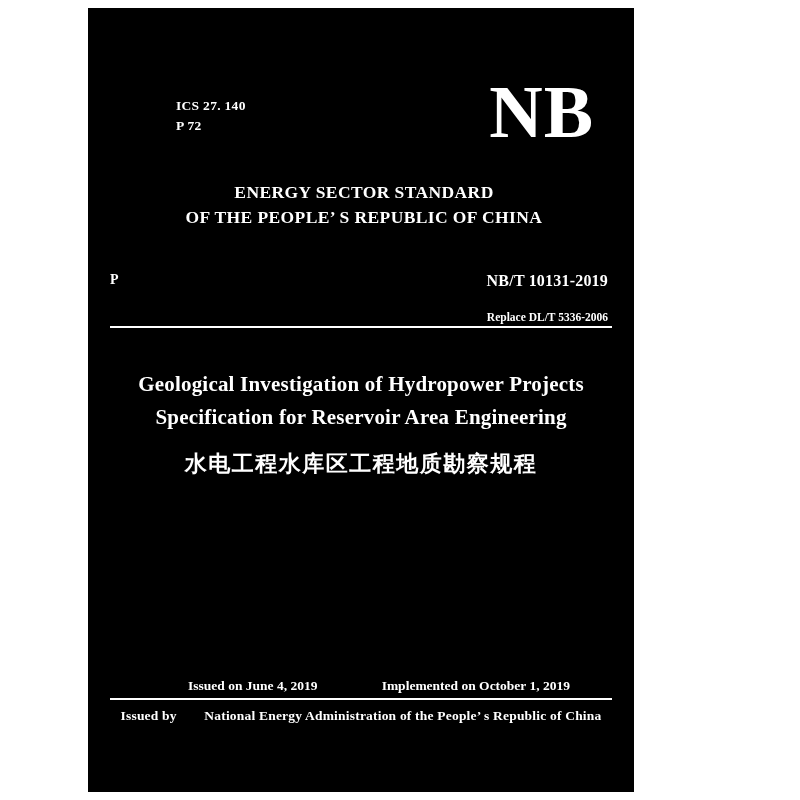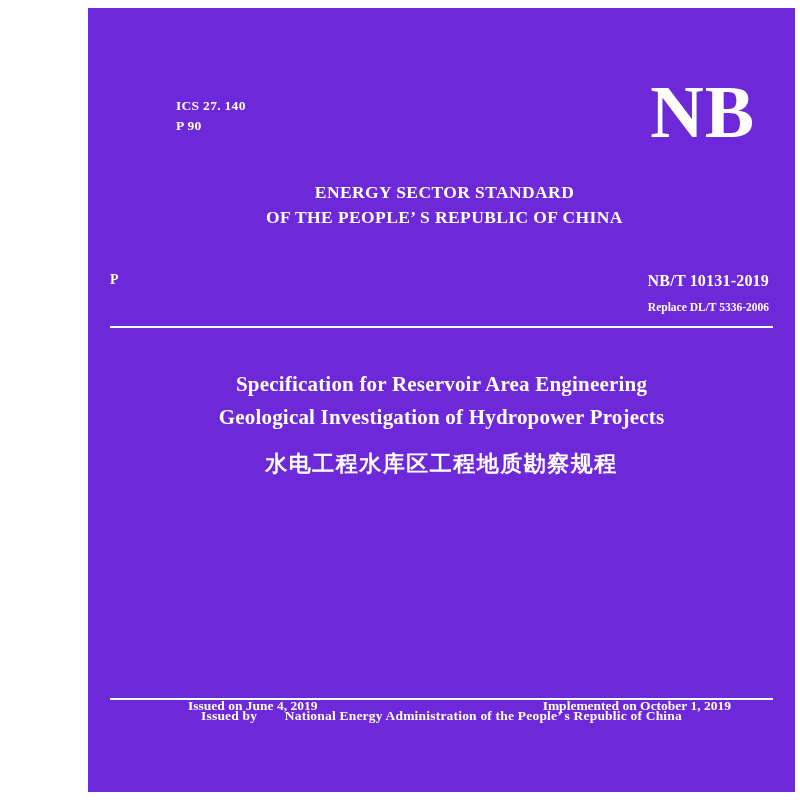--- a/index.html
+++ b/index.html
@@ -16,23 +16,23 @@
     width: 800px;
     height: 800px;
     background: #ffffff;
     overflow: hidden;
   }
 
   .cover {
     position: absolute;
     left: 88px;
     top: 8px;
-    width: 707px;
+    width: 546px;
     height: 784px;
-    background: #6d28d9;
+    background: #000000;
     color: #ffffff;
   }
 
   
   .top-row {
     position: absolute;
     left: 0;
     top: 70px;
     width: 100%;
     height: 90px;
@@ -106,21 +106,21 @@
   .code-row .std-code .code {
     font-size: 16px;
     font-weight: bold;
     letter-spacing: 0.2px;
     line-height: 22px;
   }
   .code-row .std-code .replace {
     font-size: 11.5px;
     font-weight: bold;
     line-height: 18px;
-    margin-top: 6px;
+    margin-top: 16px;
   }
 
   .rule {
     position: absolute;
     left: 22px;
     right: 22px;
     background: #ffffff;
     height: 2px;
   }
   .rule-top { top: 318px; }
@@ -151,21 +151,20 @@
   
   .dates {
     position: absolute;
     left: 22px;
     right: 22px;
     top: 670px;
     display: flex;
     justify-content: space-between;
     font-size: 13.5px;
     font-weight: bold;
-    margin-top: 20px;
   }
   .dates .issued { margin-left: 78px; }
   .dates .implemented { margin-right: 42px; }
 
   .issuer {
     position: absolute;
     left: 0;
     right: 0;
     top: 700px;
     text-align: center;
@@ -177,43 +176,43 @@
 </style>
 </head>
 <body>
 
 <div class="page">
   <div class="cover">
 
     <div class="top-row">
       <div class="ics-block">
         <div>ICS 27. 140</div>
-        <div>P 90</div>
+        <div>P 72</div>
       </div>
       <div class="nb-logo">NB</div>
     </div>
 
     <div class="std-name">
       <div class="ln">ENERGY SECTOR STANDARD</div>
       <div class="ln">OF THE PEOPLE’ S REPUBLIC OF CHINA</div>
     </div>
 
     <div class="code-row">
       <div class="p-mark">P</div>
       <div class="std-code">
         <div class="code">NB/T 10131-2019</div>
         <div class="replace">Replace DL/T 5336-2006</div>
       </div>
     </div>
 
     <div class="rule rule-top"></div>
 
     <div class="main-title">
+      <div class="en">Geological Investigation of Hydropower Projects</div>
       <div class="en">Specification for Reservoir Area Engineering</div>
-      <div class="en">Geological Investigation of Hydropower Projects</div>
       <div class="zh">水电工程水库区工程地质勘察规程</div>
     </div>
 
     <div class="dates">
       <div class="issued">Issued on June 4, 2019</div>
       <div class="implemented">Implemented on October 1, 2019</div>
     </div>
 
     <div class="rule rule-bottom"></div>
 

